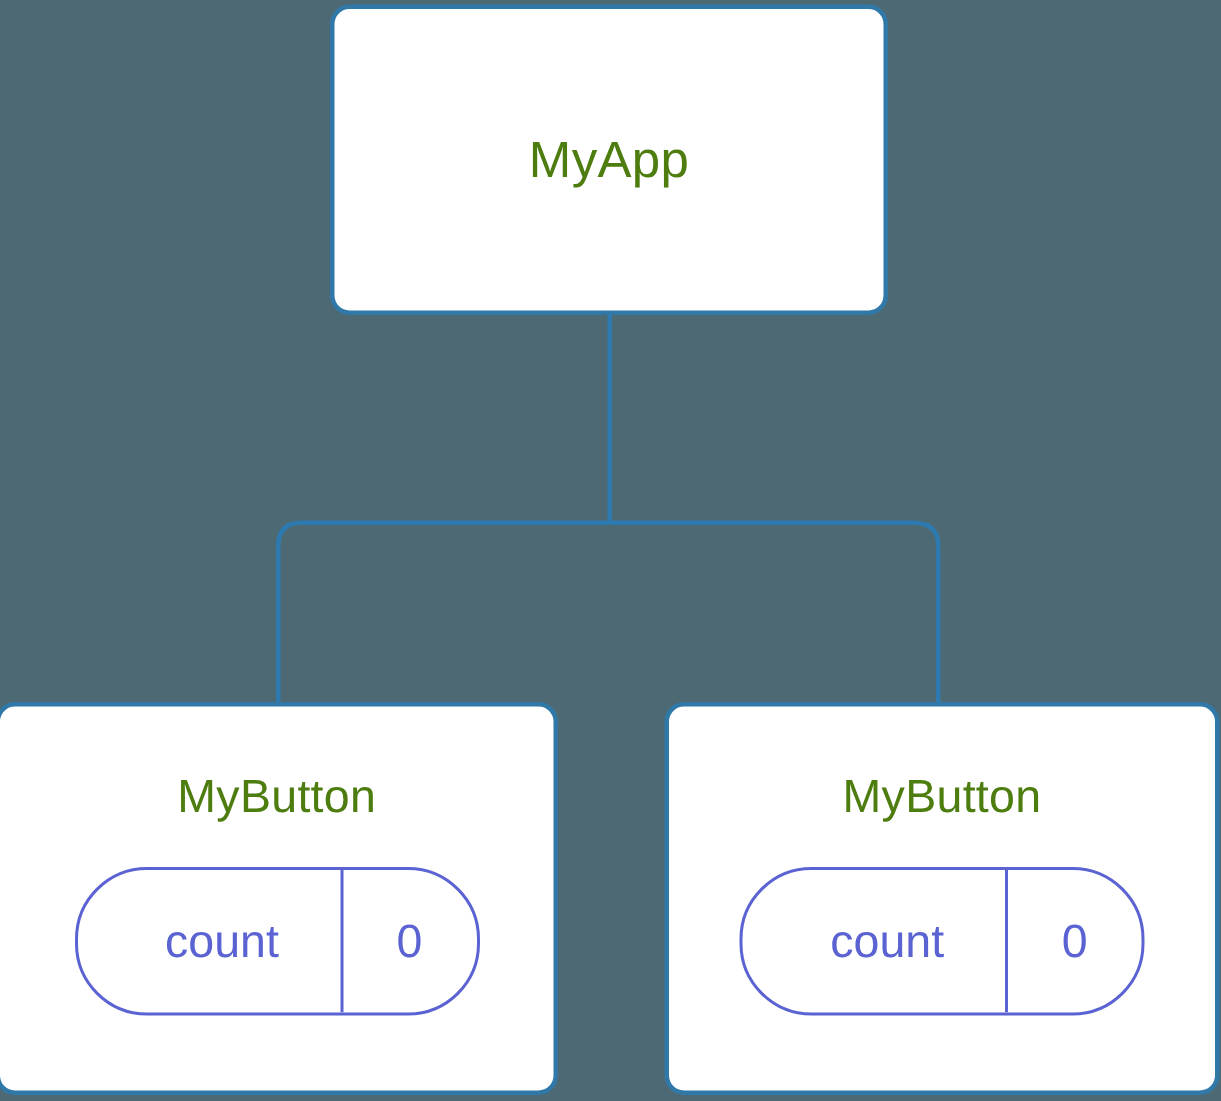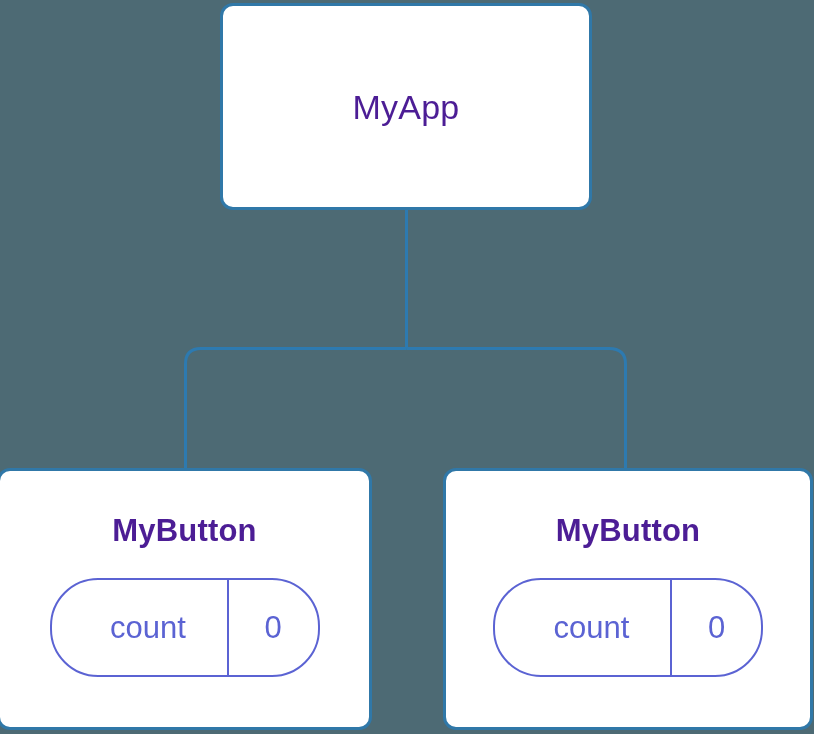--- a/index.html
+++ b/index.html
@@ -66,31 +66,30 @@
   #node-child-right {
     left: 443px;
     top: 468px;
     width: 370px;
     height: 262px;
     justify-content: flex-start;
     padding-top: 44px;
   }
 
   .node-title {
-    color: #4c1d95;
+    color: #4d7c0f;
     font-size: 34px;
     font-weight: 400;
     letter-spacing: 0.2px;
     line-height: 1;
     white-space: nowrap;
   }
 
   .node-card.child .node-title {
     font-size: 31px;
-    font-weight: bold;
   }
 
   
   .state-pill {
     margin-top: 32px;
     display: flex;
     align-items: stretch;
     height: 95px;
     border: 2px solid #5b63d3;
     border-radius: 48px;

